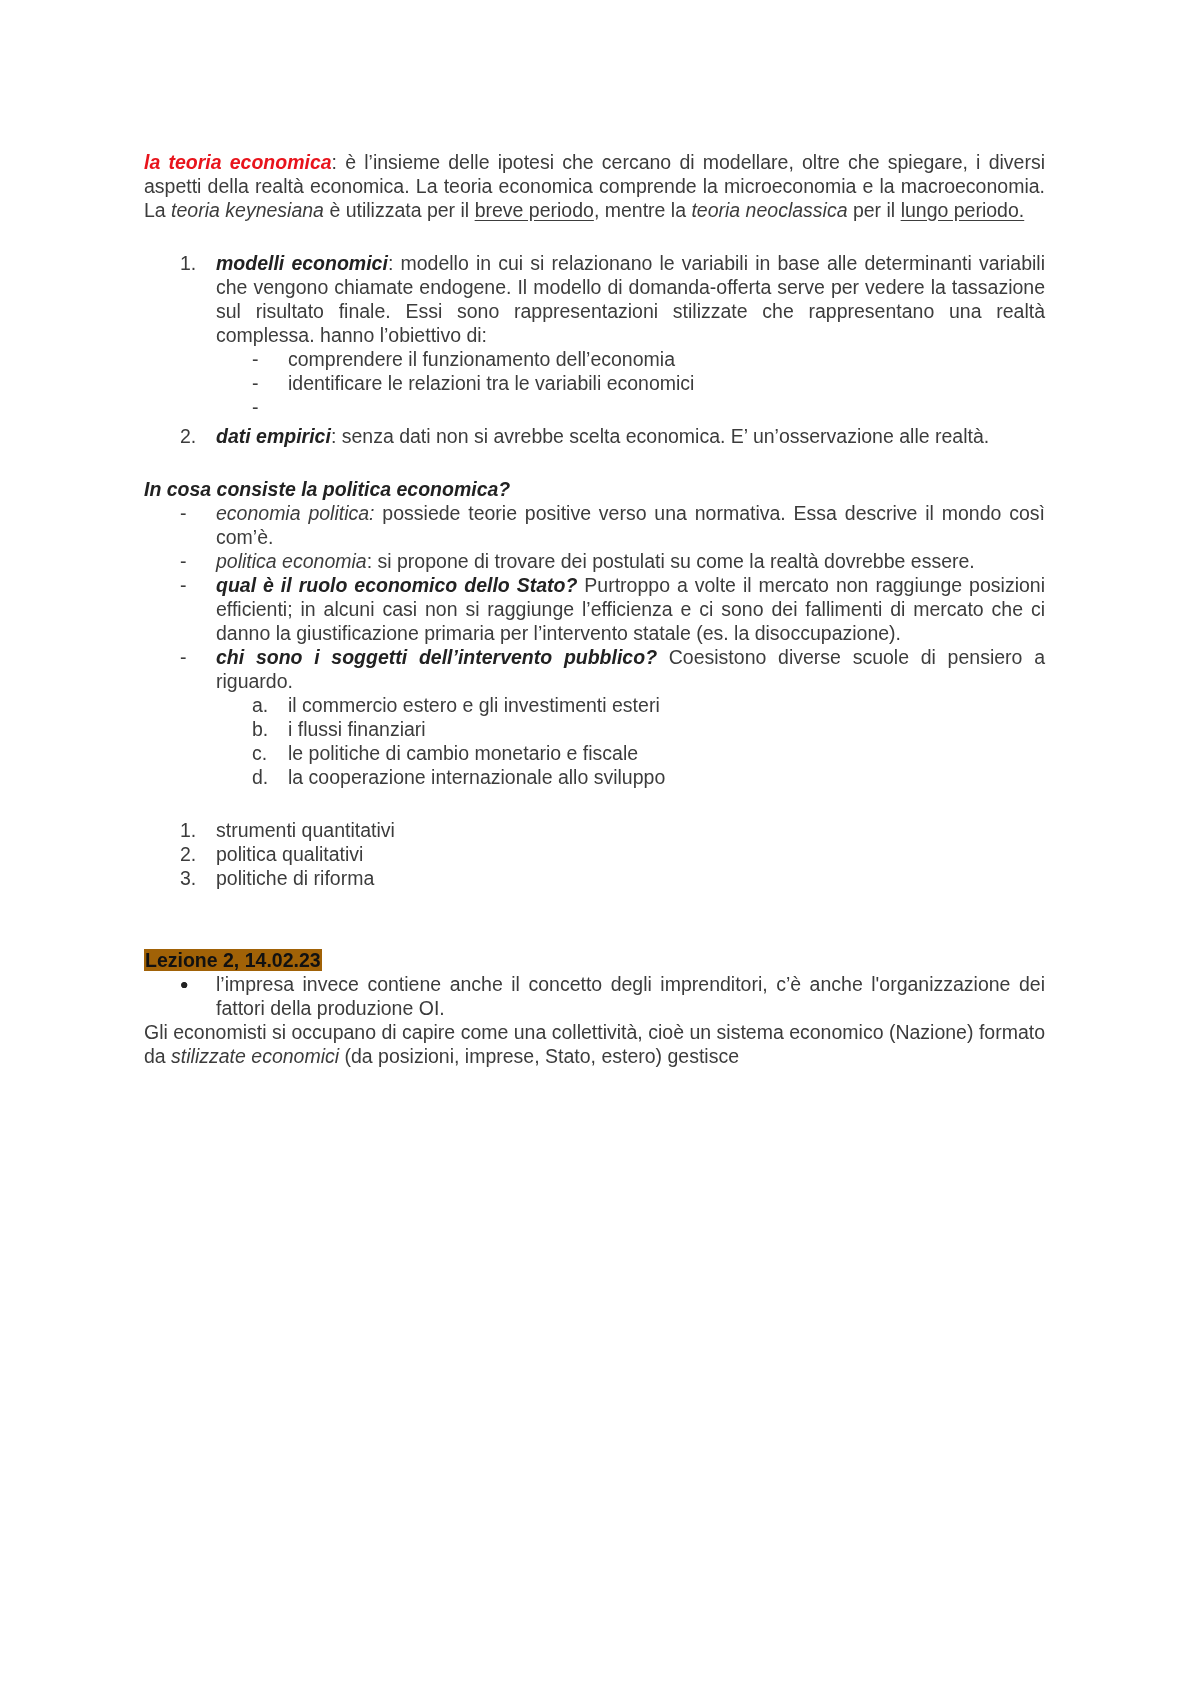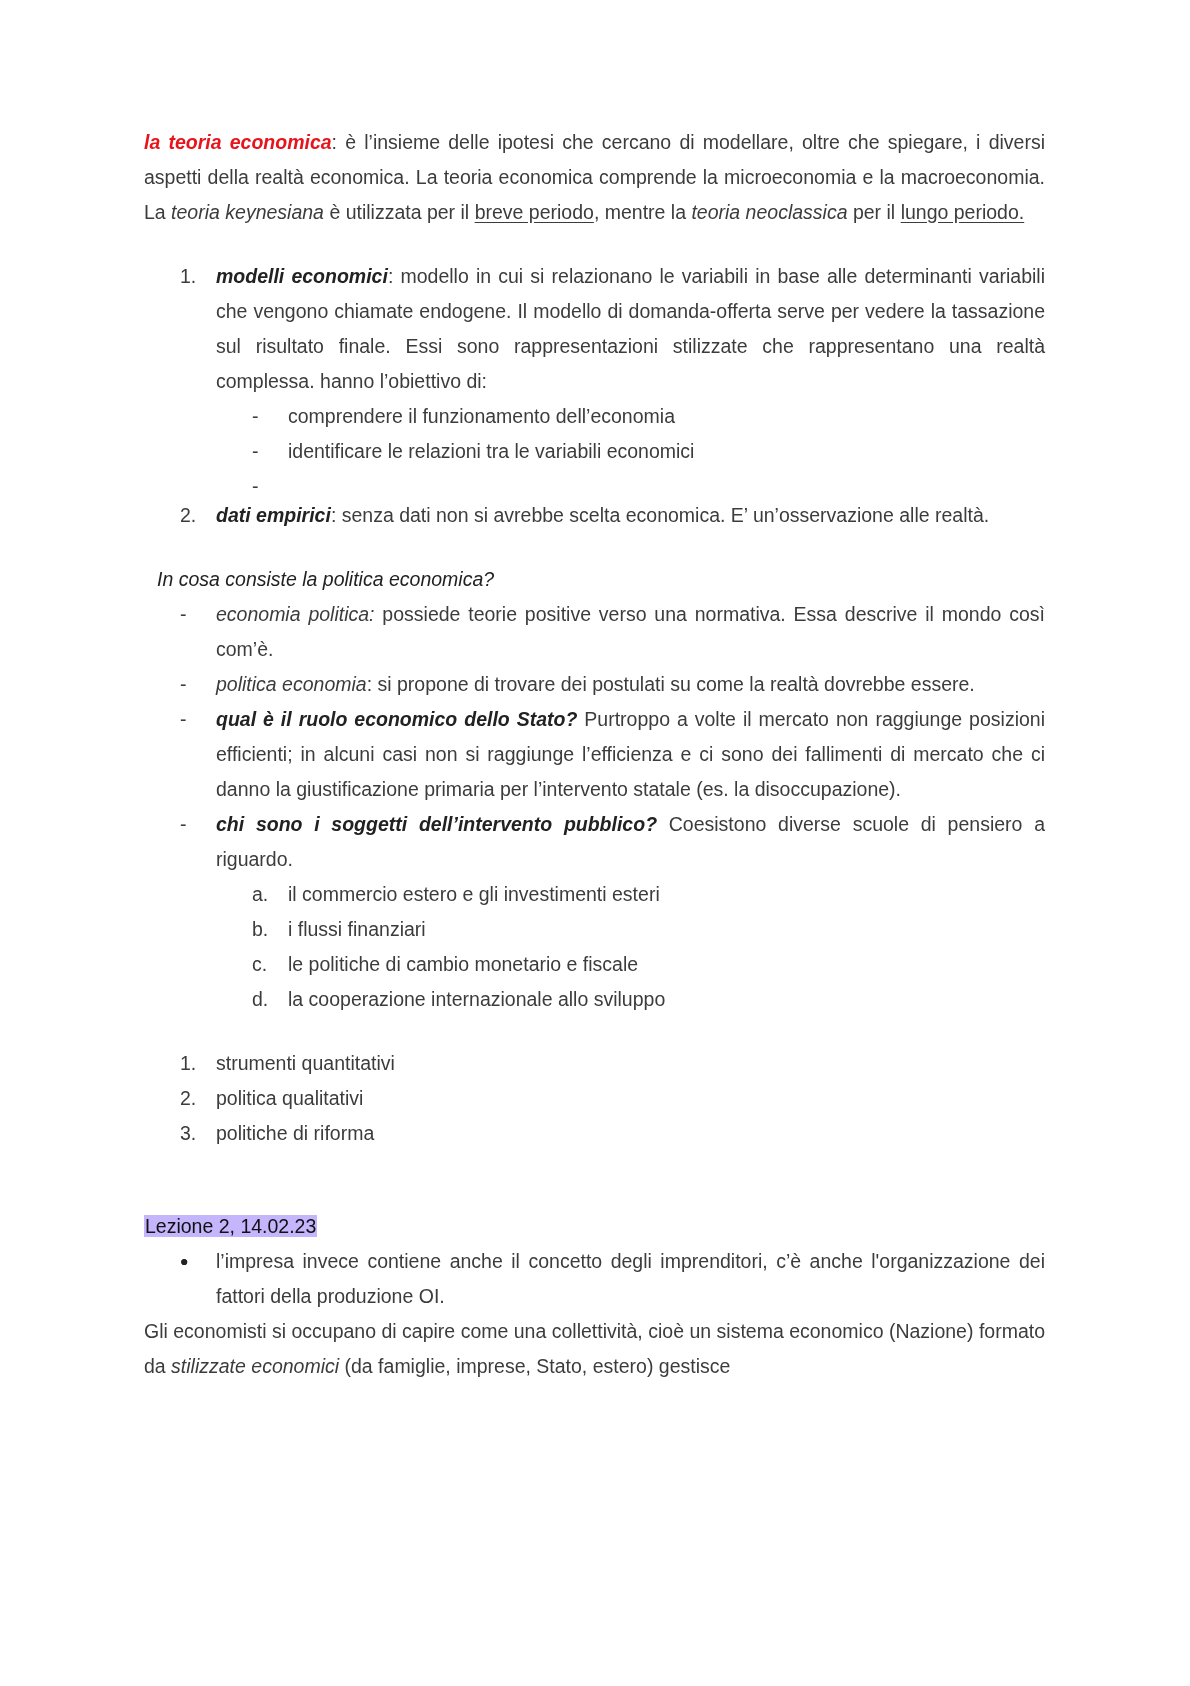--- a/index.html
+++ b/index.html
@@ -1,36 +1,36 @@
 <!DOCTYPE html>
 <html><head>
 <meta charset="utf-8">
 <style>
   html, body { margin: 0; padding: 0; background: #ffffff; }
   body { width: 1190px; height: 1686px; position: relative; overflow: hidden; }
   .page {
-    position: absolute; left: 144px; top: 125px; width: 901px;
+    position: absolute; left: 144px; top: 150px; width: 901px;
     font-family: "Liberation Sans", sans-serif;
-    font-size: 19.5px; line-height: 35px; color: #3c3c3c;
+    font-size: 19.5px; line-height: 24px; color: #3c3c3c;
   }
   p { margin: 0; text-align: justify; }
   .red-bi { color: #e8141c; font-weight: bold; font-style: italic; }
   .bi { font-weight: bold; font-style: italic; color: #222; margin-top: 6px; }
   .i { font-style: italic; }
   .u { text-decoration: underline; text-underline-offset: 3px; }
   .gap { height: 29px; }
   .gap2 { height: 58px; }
   .item { position: relative; text-align: justify; }
   .lvl1 { padding-left: 72px; }
   .lvl2 { padding-left: 144px; }
   .marker { position: absolute; top: 0; }
   .lvl1 .marker { left: 36px; }
   .lvl2 .marker { left: 108px; }
-  .heading { font-weight: normal; font-style: italic; color: #222; margin-left: 13px; }
-  .hl { background: #c4b5fd; color: #111; font-weight: normal; padding: 0 1px; }
+  .heading { font-weight: bold; font-style: italic; color: #222; }
+  .hl { background: #a16207; color: #111; font-weight: bold; padding: 0 1px; }
   .bullet-dot { font-size: 14px; color: #222; }
 </style>
 </head>
 <body>
 
 <div class="page">
 
   <p><span class="red-bi">la teoria economica</span><span>: è l’insieme delle ipotesi che cercano di modellare, oltre che spiegare, i diversi aspetti della realtà economica. La teoria economica comprende la microeconomia e la macroeconomia. La </span><span class="i">teoria keynesiana</span><span> è utilizzata per il </span><span class="u">breve periodo</span><span>, mentre la </span><span class="i">teoria neoclassica</span><span> per il </span><span class="u">lungo periodo.</span></p>
 
   <div class="gap"></div>
@@ -66,15 +66,15 @@
 
   <div class="item lvl1"><span class="marker">1.</span><span>strumenti quantitativi</span></div>
   <div class="item lvl1"><span class="marker">2.</span><span>politica qualitativi</span></div>
   <div class="item lvl1"><span class="marker">3.</span><span>politiche di riforma</span></div>
 
   <div class="gap2"></div>
 
   <p><span class="hl">Lezione 2, 14.02.23</span></p>
   <div class="item lvl1"><span class="marker bullet-dot">●</span></div>
   <div class="item lvl1"><span class="marker bullet-dot">●</span><span>l’impresa invece contiene anche il concetto degli imprenditori, c’è anche l'organizzazione dei fattori della produzione OI.</span></div>
-  <p><span>Gli economisti si occupano di capire come una collettività, cioè un sistema economico (Nazione) formato da </span><span class="i">stilizzate economici</span><span> (da famiglie, imprese, Stato, estero) gestisce</span></p>
+  <p><span>Gli economisti si occupano di capire come una collettività, cioè un sistema economico (Nazione) formato da </span><span class="i">stilizzate economici</span><span> (da posizioni, imprese, Stato, estero) gestisce</span></p>
 
 </div>
 
 </body></html>

